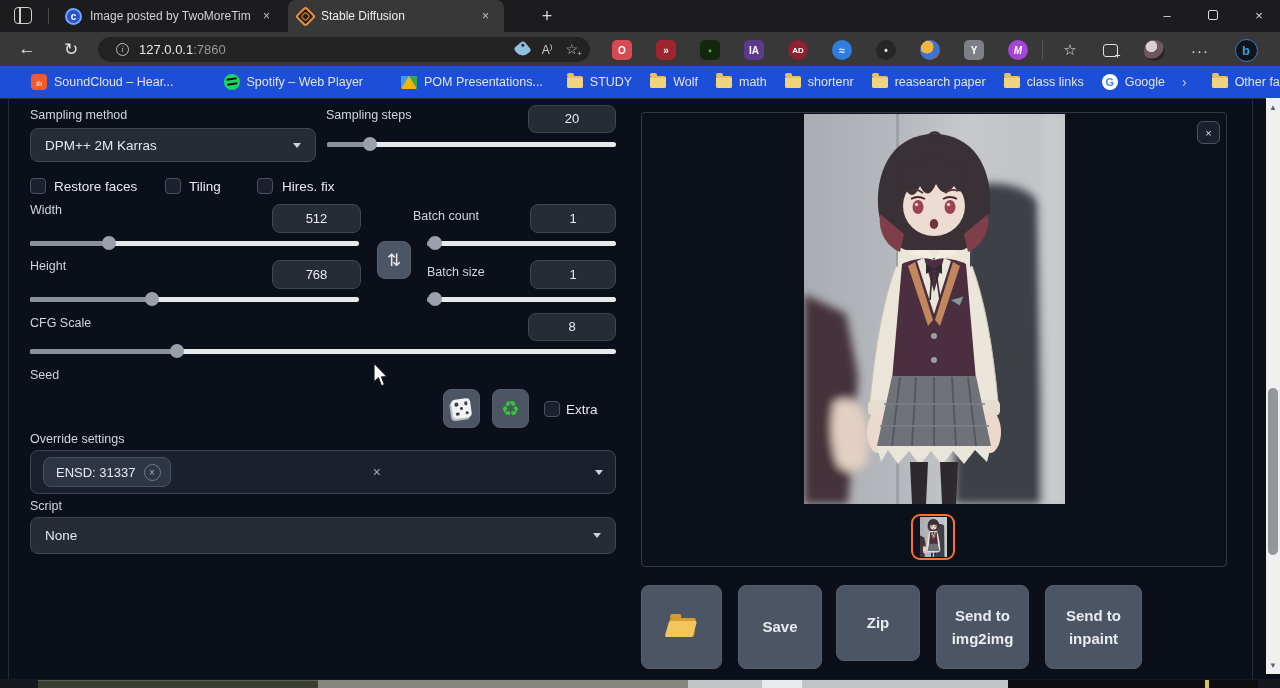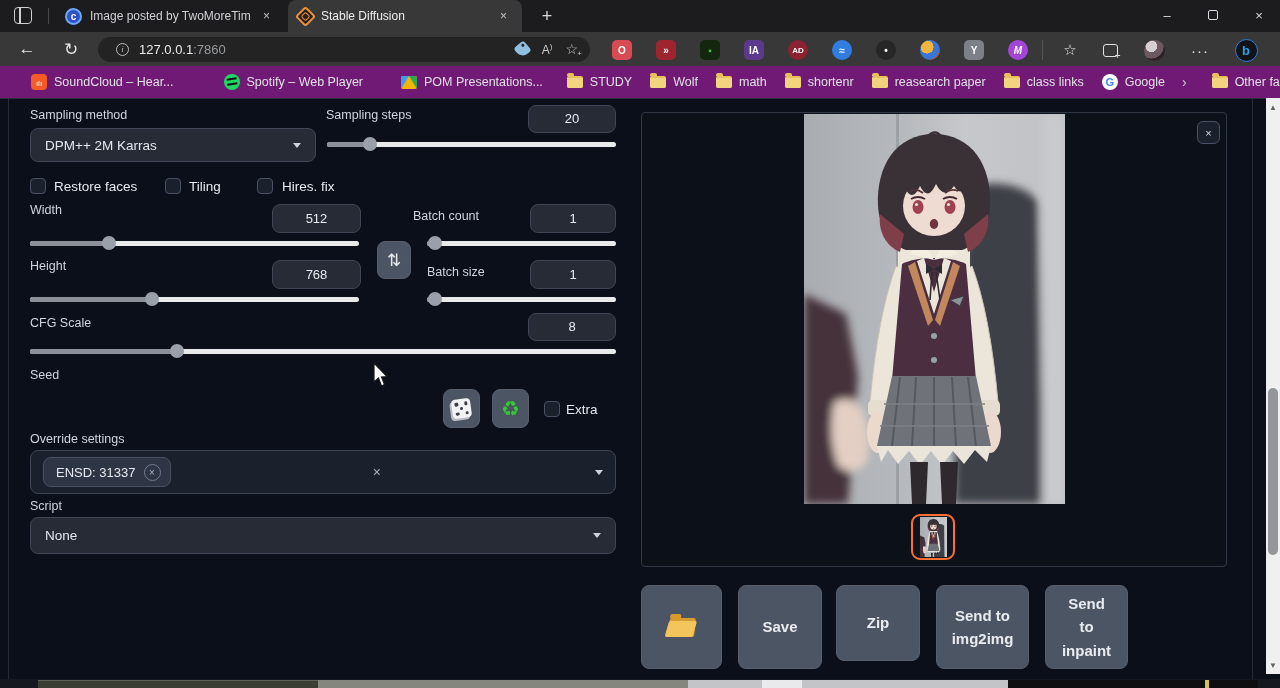--- a/index.html
+++ b/index.html
@@ -7,21 +7,21 @@
     font-family:"Liberation Sans", sans-serif; }
   #stage { position:relative; width:1280px; height:688px; background:#0b0f19; }
 
   
   .tabbar { position:absolute; left:0; top:0; width:1280px; height:32px; background:#1c1c1e; }
   .ws-icon { position:absolute; left:14px; top:7px; width:18px; height:17px; border:1.6px solid #cfcfcf; border-radius:4px; }
   .ws-icon::after { content:""; position:absolute; left:4px; top:0; width:1.6px; height:100%; background:#cfcfcf; }
   .tabdiv { position:absolute; top:8px; width:1px; height:16px; background:#4a4a4a; }
   .tab { position:absolute; top:0; height:32px; display:flex; align-items:center; gap:8px; padding:0 10px; color:#cfd1d4; font-size:12px; }
   .tab.inactive { left:55px; width:230px; }
-  .tab.active { left:288px; width:234px; background:#383838; border-radius:8px 8px 0 0; color:#eceef0; }
+  .tab.active { left:288px; width:216px; background:#383838; border-radius:8px 8px 0 0; color:#eceef0; }
   .tab .title { white-space:nowrap; overflow:hidden; flex:1; }
   .tab .close { font-size:12px; color:#bfc2c6; padding:1px 5px; border-radius:4px; }
   .fav-c { width:17px; height:17px; border-radius:50%; background:#2c53c9; border:2px solid #6ea8f7; color:#fff; font-size:10px; font-weight:bold; display:flex; align-items:center; justify-content:center; flex:0 0 auto; }
   .fav-sd { width:15px; height:15px; flex:0 0 auto; background:#2b2017; border:2px solid #e8933f; transform:rotate(45deg); border-radius:3px; position:relative; }
   .fav-sd::after { content:""; position:absolute; inset:2px; border:1.5px solid #e8933f; border-radius:2px; }
   .newtab { position:absolute; left:534px; top:4px; width:26px; height:24px; color:#d6d8da; font-size:18px; display:flex; align-items:center; justify-content:center; border-radius:4px; }
   .wc { position:absolute; top:0; width:38px; height:30px; display:flex; align-items:center; justify-content:center; color:#d9dbde; font-size:13px; }
   .wc-min { left:1148px; } .wc-max { left:1194px; } .wc-close { left:1240px; }
   .wc-max .box { width:10px; height:10px; border:1.3px solid #d9dbde; border-radius:2px; }
 
@@ -42,21 +42,21 @@
   .ext5 { background:#2f7de1; border-radius:50%; } .ext6 { background:#262626; border-radius:50%; }
   .ext7 { background:radial-gradient(circle at 35% 35%, #f0b63c 0 35%, #3c74d6 36% 70%, #b8552e 71%); border-radius:50%; }
   .ext8 { background:#7d8086; } .ext9 { background:#a545d8; border-radius:50%; font-style:italic; }
   .tb-div { position:absolute; top:40px; width:1px; height:20px; background:#555; }
   .tb-right { position:absolute; top:39px; color:#dfe1e4; font-size:15px; display:flex; align-items:center; justify-content:center; width:24px; height:22px; }
   .coll-ic { width:15px; height:13px; border:1.4px solid #dfe1e4; border-radius:3px; position:relative; }
   .coll-ic::after { content:"+"; position:absolute; right:-4px; bottom:-5px; font-size:10px; background:transparent; }
   .avatar { width:21px; height:21px; border-radius:50%; background:radial-gradient(circle at 35% 30%, #d8cfd2 0 28%, #6c5860 30% 60%, #2d2327 62%); }
   .bing { width:23px; height:23px; border-radius:50%; background:#101418; border:1.6px solid #2f7de1; color:#2f9fe1; font-weight:bold; font-size:13px; display:flex; align-items:center; justify-content:center; }
 
-  .bookmarksbar { position:absolute; left:0; top:66px; width:1280px; height:32px; background:#701a75; display:flex; align-items:center; font-size:12.5px; color:#e0e2e5; }
+  .bookmarksbar { position:absolute; left:0; top:66px; width:1280px; height:32px; background:#1d4ed8; display:flex; align-items:center; font-size:12.5px; color:#e0e2e5; }
   .bm { display:flex; align-items:center; gap:7px; padding:0 9px; white-space:nowrap; }
   .folder-ic { width:16px; height:12px; background:#e8c15c; border-radius:1.5px 2px 2px 2px; position:relative; flex:0 0 auto; }
   .folder-ic::before { content:""; position:absolute; left:0; top:-3px; width:7px; height:3px; background:#e8c15c; border-radius:2px 2px 0 0; }
   .folder-ic::after { content:""; position:absolute; left:0; top:2px; width:100%; height:10px; background:#f3d47e; border-radius:0 0 2px 2px; }
   .sc-ic { width:16px; height:16px; border-radius:4px; background:#f55a27; color:#fff; font-size:8px; display:flex; align-items:flex-end; justify-content:center; padding-bottom:2px; }
   .sp-ic { width:16px; height:16px; border-radius:50%; background:#1ed760; position:relative; }
   .sp-ic::after { content:""; position:absolute; left:3px; top:4px; width:10px; height:3px; border-top:2px solid #121212; border-bottom:2px solid #121212; transform:rotate(-8deg); }
   .dr-ic { width:0; height:0; border-left:8px solid #3c9df0; border-right:8px solid #30a852; border-bottom:13px solid #f4b400; border-radius:2px; }
   .g-ic { width:16px; height:16px; border-radius:50%; background:#fff; color:#4285F4; font-weight:bold; font-size:11px; display:flex; align-items:center; justify-content:center; }
   .bm-chev { margin-left:auto; color:#cfd1d4; font-size:14px; padding:0 8px; }
@@ -408,21 +408,21 @@
         <use href="#girl"></use>
       </svg>
   </div>
 
   <div class="graybtn galbtn" style="left:641px; top:585px; width:81px; height:84px">
     <span class="folderbtn-ic"></span>
   </div>
   <div class="graybtn galbtn" style="left:738px; top:585px; width:84px; height:84px">Save</div>
   <div class="graybtn galbtn" style="left:836px; top:585px; width:84px; height:76px">Zip</div>
   <div class="graybtn galbtn" style="left:936px; top:585px; width:93px; height:84px">Send to img2img</div>
-  <div class="graybtn galbtn" style="left:1045px; top:585px; width:83px; height:84px; padding:14px 18px">Send to inpaint</div>
+  <div class="graybtn galbtn" style="left:1045px; top:585px; width:97px; height:84px; padding:14px 18px">Send to inpaint</div>
 
   <div class="sbar">
     <span class="arr" style="top:2px">▲</span>
     <span class="thumbv"></span>
     <span class="arr" style="bottom:2px">▼</span>
   </div>
 
   <div class="taskbar">
     <span class="tb-seg" style="left:38px; width:280px; background:#3b3e32; border-top:1px solid #5c6050"></span>
     <span class="tb-seg" style="left:318px; width:370px; background:#85877f"></span>

